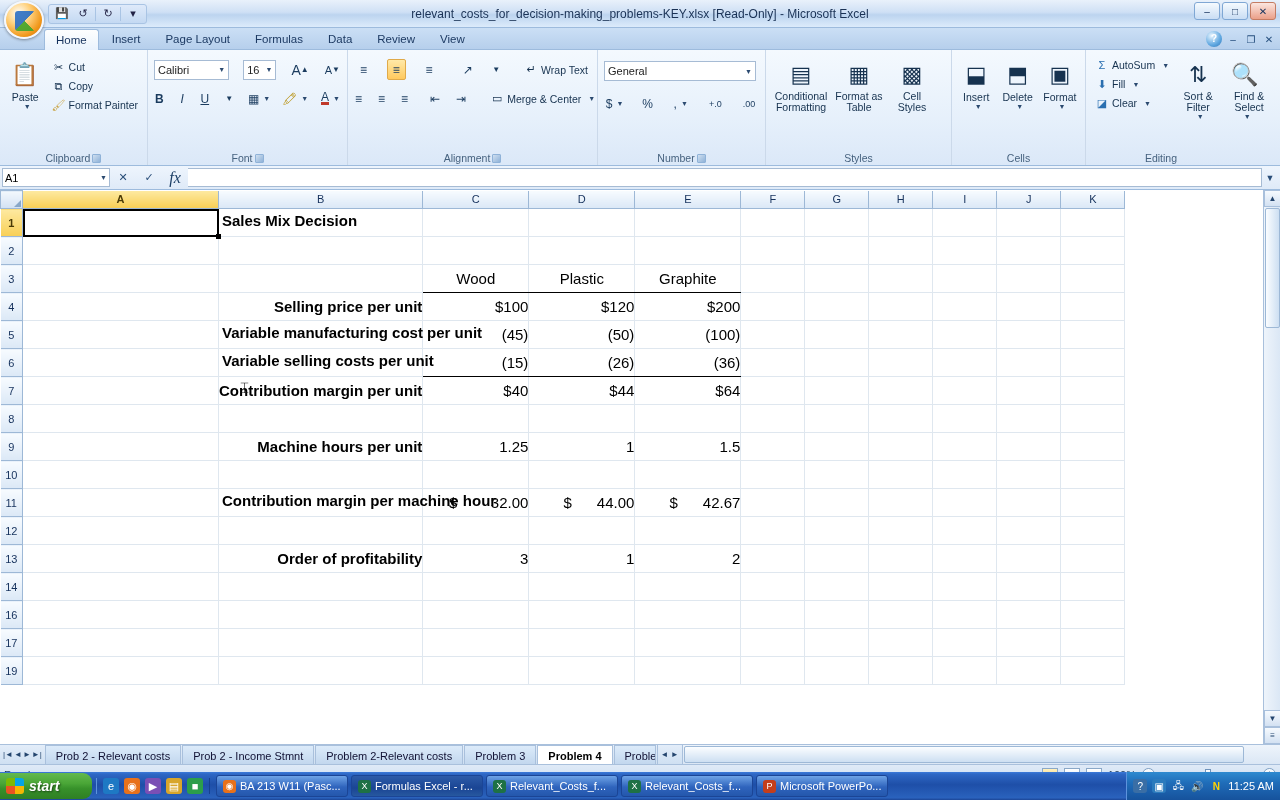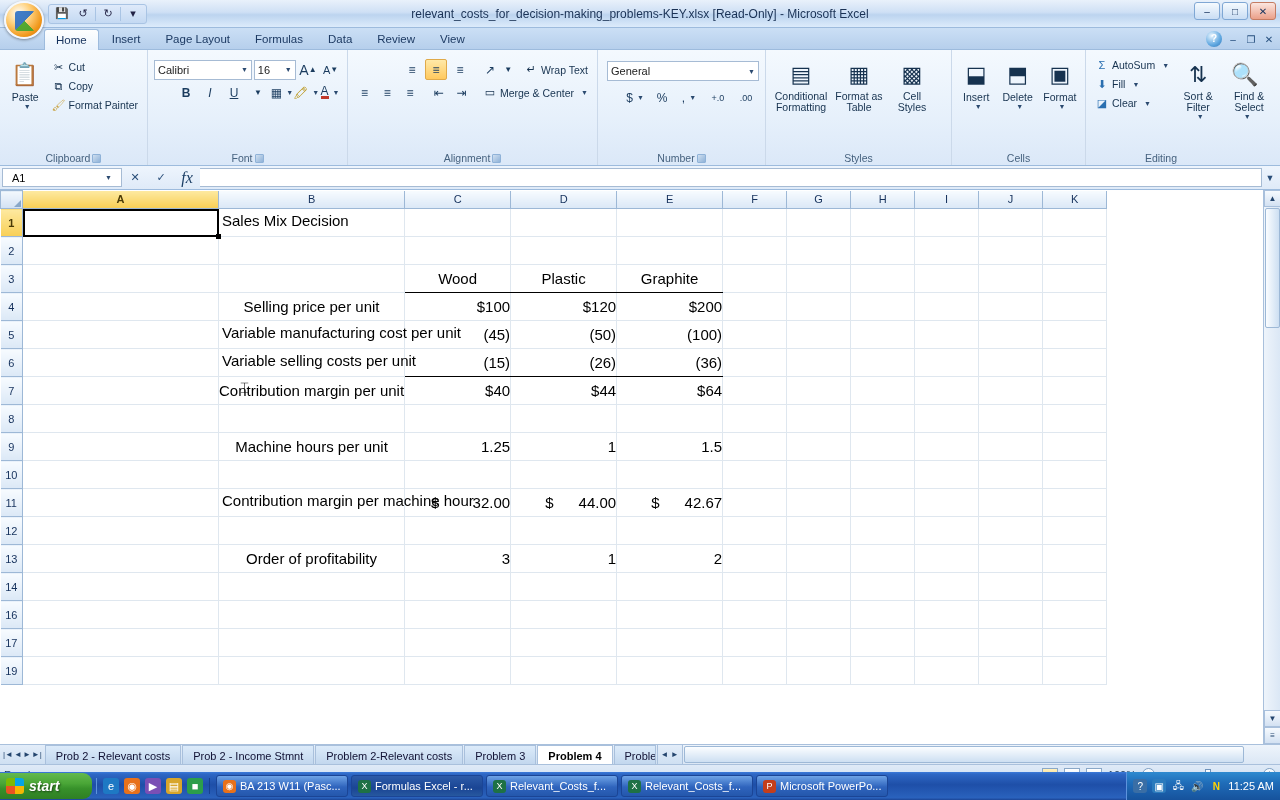--- a/index.html
+++ b/index.html
@@ -83,42 +83,42 @@
     border-bottom:1px solid #9dbbdd; display:flex; position:relative;
   }
   .rgroup { position:relative; padding:3px 6px 0; display:flex; flex-direction:column;
     border-right:1px solid #cbd9ea; }
   .rgroup .glabel {
     position:absolute; bottom:1px; left:0; right:0; text-align:center;
     font-size:10.5px; color:#46627f;
   }
   .glabel .dlg { display:inline-block; width:9px; height:9px; margin-left:2px; vertical-align:-1px;
     background:linear-gradient(135deg,#cfdff0,#8fb2d8); border:1px solid #8fb2d8; border-radius:1px;}
-  .rrow { display:flex; align-items:center; gap:2px; margin-bottom:2px;justify-content:flex-end; }
+  .rrow { display:flex; align-items:center; gap:14px; margin-bottom:8px; }
 
   .bigbtn { width:52px; display:flex; flex-direction:column; align-items:center; font-size:10.5px;
     color:#16324f; padding-top:2px;}
   .bigicon { width:32px; height:32px; display:flex; align-items:center; justify-content:center; font-size:22px; }
   .smallitem { display:flex; align-items:center; gap:3px; font-size:10.5px; color:#16324f;
     padding:1px 3px; border-radius:2px; white-space:nowrap;}
   .sicon { width:14px; height:14px; display:inline-flex; align-items:center; justify-content:center; font-size:11px;}
 
   .ctl { border:1px solid #a6bbd4; background:#fff; height:20px; display:flex; align-items:center;
     font-size:11px; color:#222; padding:0 3px;}
   .ctl.sel { justify-content:space-between; }
   .caret { font-size:7px; color:#2b4a70; margin-left:4px; }
   .fbtn { width:22px; height:21px; border:1px solid transparent; display:flex; align-items:center;
     justify-content:center; font-size:12px; color:#1a3b5e; border-radius:2px;}
   .fbtn.on { background:linear-gradient(to bottom,#ffe9a8,#ffc95e); border-color:#e0aa4a; }
 
   
   .formulabar { height:24px; background:linear-gradient(to bottom,#eef5fd,#dfeaf8);
     border-bottom:1px solid #9dbbdd; display:flex; align-items:center; gap:0; padding:0 2px;}
-  .namebox { width:120px; height:19px; background:#fff; border:1px solid #a6bbd4;
-    display:flex; align-items:center; justify-content:space-between; padding:0 9px; font-size:11px;}
+  .namebox { width:108px; height:19px; background:#fff; border:1px solid #a6bbd4;
+    display:flex; align-items:center; justify-content:space-between; padding:0 2px; font-size:11px;}
   .fbsep { width:26px; text-align:center; color:#2a4e79; font-size:11px;}
   .fx { font-style:italic; font-family:"Liberation Serif", serif; font-size:16px; color:#1c3f66;}
   .finput { flex:1; height:19px; background:#fff; border:1px solid #a6bbd4; border-left:none; }
   .fb-expand { width:16px; text-align:center; color:#2a4e79; font-size:9px;}
 
   
   .gridwrap { position:relative; background:#fff; height:554px; overflow:hidden; }
   table.grid { border-collapse:collapse; table-layout:fixed; }
   table.grid td, table.grid th { padding:0; margin:0; }
   .corner { width:22px; height:18px;
@@ -136,21 +136,21 @@
     width:22px; background:linear-gradient(to bottom,#f7fbff,#dbe8f6);
     border:1px solid #9db8d6; border-top:none; border-left:none;
     text-align:center; font-size:11px; color:#15315c;
   }
   .rowhead.sel { background:linear-gradient(to bottom,#fde9a0,#f8cf56); color:#4a3a06; font-weight:bold;}
   td.cell { border-right:1px solid #dfe7ef; border-bottom:1px solid #dfe7ef; height:28px;
     font-family:"Liberation Sans", sans-serif; font-size:15px; color:#000; padding:0 3px;
     white-space:nowrap; overflow:visible; }
   td.cell.r { text-align:right; }
   td.cell.c { text-align:center; }
-  td.cell.l { text-align:center; }
+  td.cell.l { text-align:right;font-weight:bold; }
   .ovf { position:relative; }
   .ovf span { position:absolute; left:3px; top:3px; white-space:nowrap; }
   .under { border-bottom:1px solid #000 !important; }
   .selcell { outline:2px solid #000; outline-offset:-2px; position:relative; background:#fff; }
   .selcell:after { content:""; position:absolute; right:-3px; bottom:-3px; width:5px; height:5px;
     background:#000; }
   .cursor { position:absolute; color:#111; font-size:15px; }
 
   
   .vscroll { position:absolute; right:0; top:0; width:17px; bottom:0;

